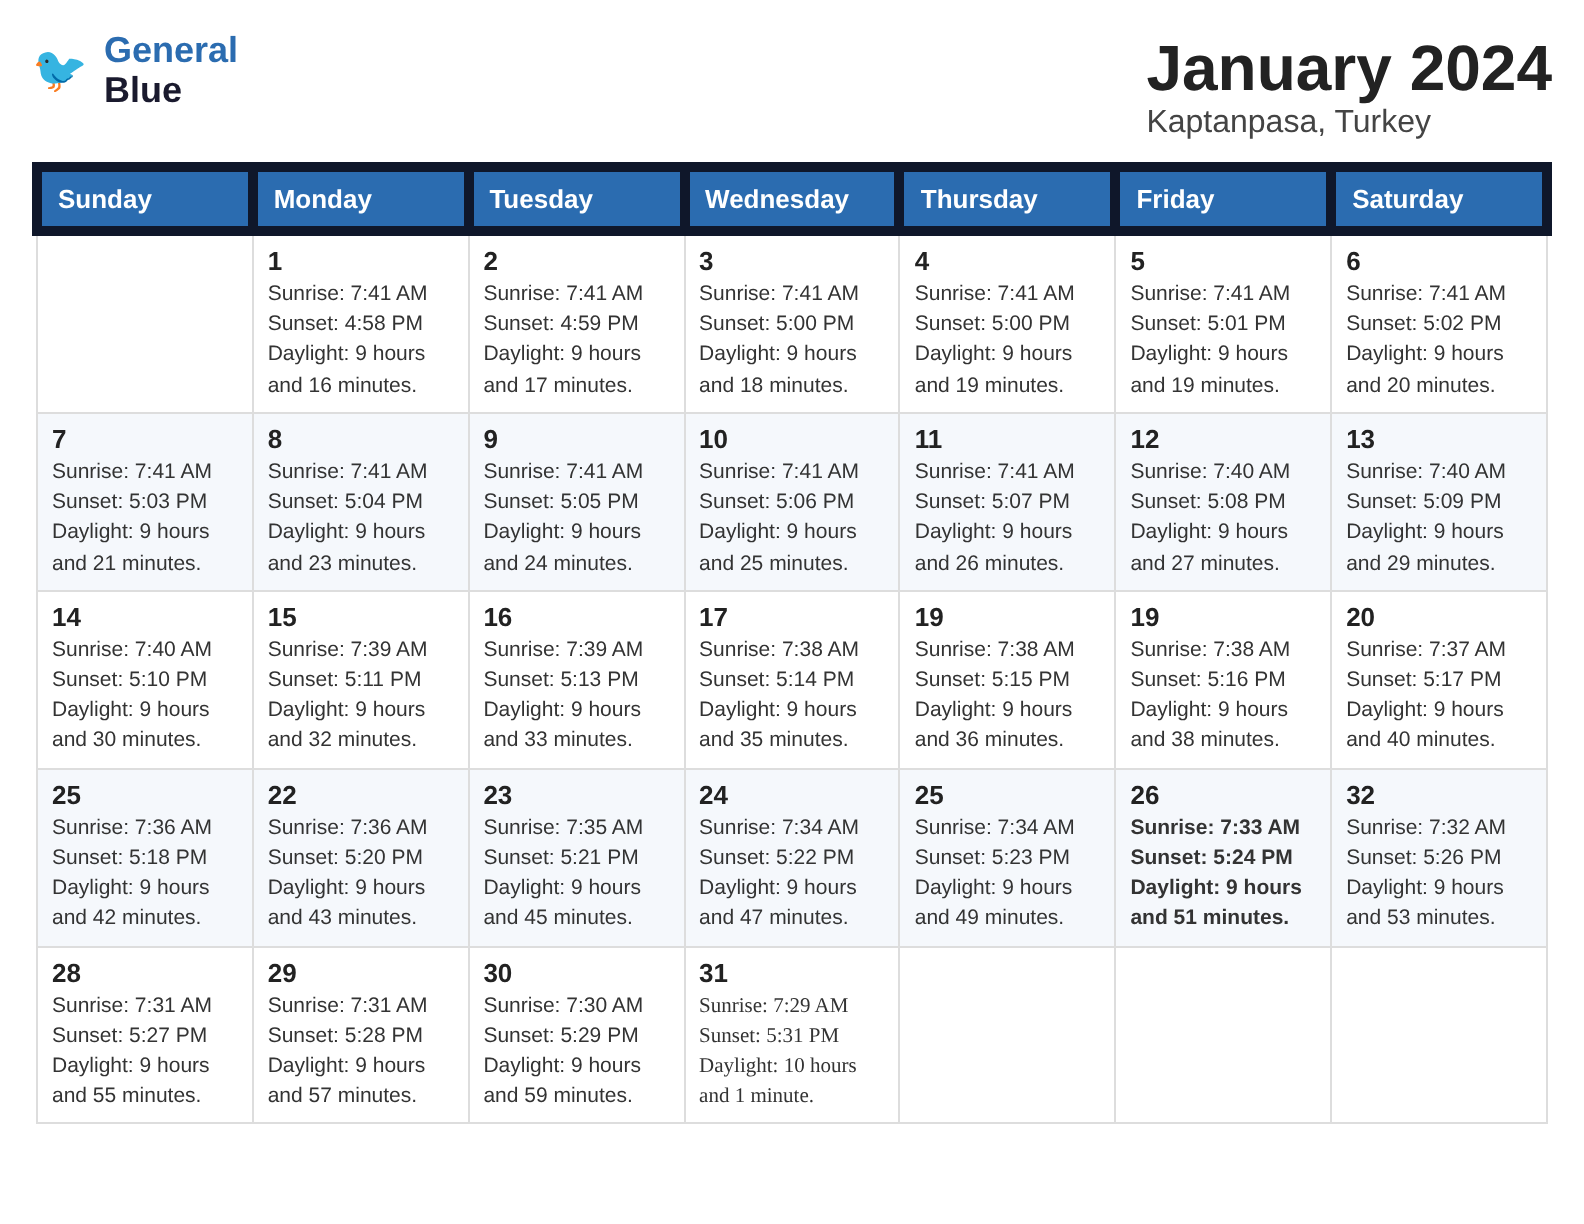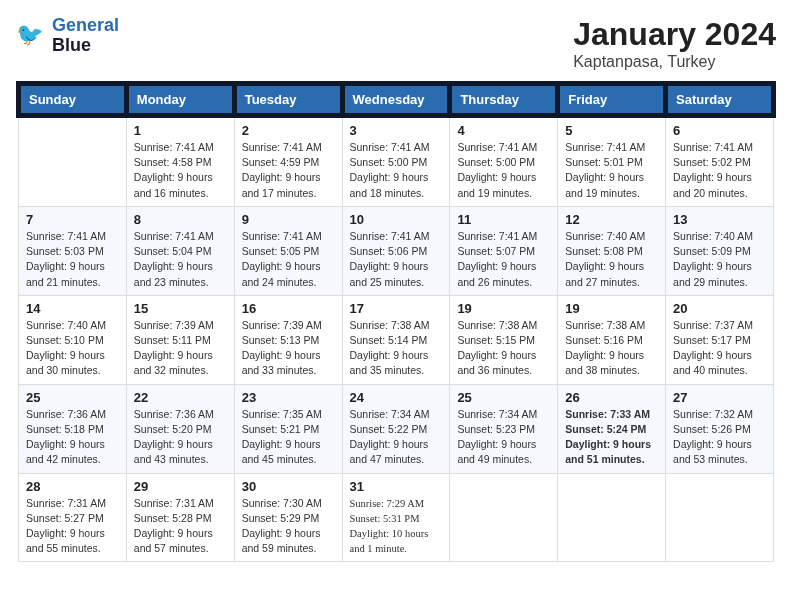--- a/index.html
+++ b/index.html
@@ -306,21 +306,21 @@
 and 49 minutes.</div>
         </td>
         <td>
           <span class="day-num">26</span>
           <div class="day-info" style="white-space: pre-line; font-weight: bold;">Sunrise: 7:33 AM
 Sunset: 5:24 PM
 Daylight: 9 hours
 and 51 minutes.</div>
         </td>
         <td>
-          <span class="day-num">27</span>
+          <span class="day-num">32</span>
           <div class="day-info" style="white-space: pre-line;">Sunrise: 7:32 AM
 Sunset: 5:26 PM
 Daylight: 9 hours
 and 53 minutes.</div>
         </td>
       </tr>
       <tr>
         <td>
           <span class="day-num">28</span>
           <div class="day-info" style="white-space: pre-line;">Sunrise: 7:31 AM

